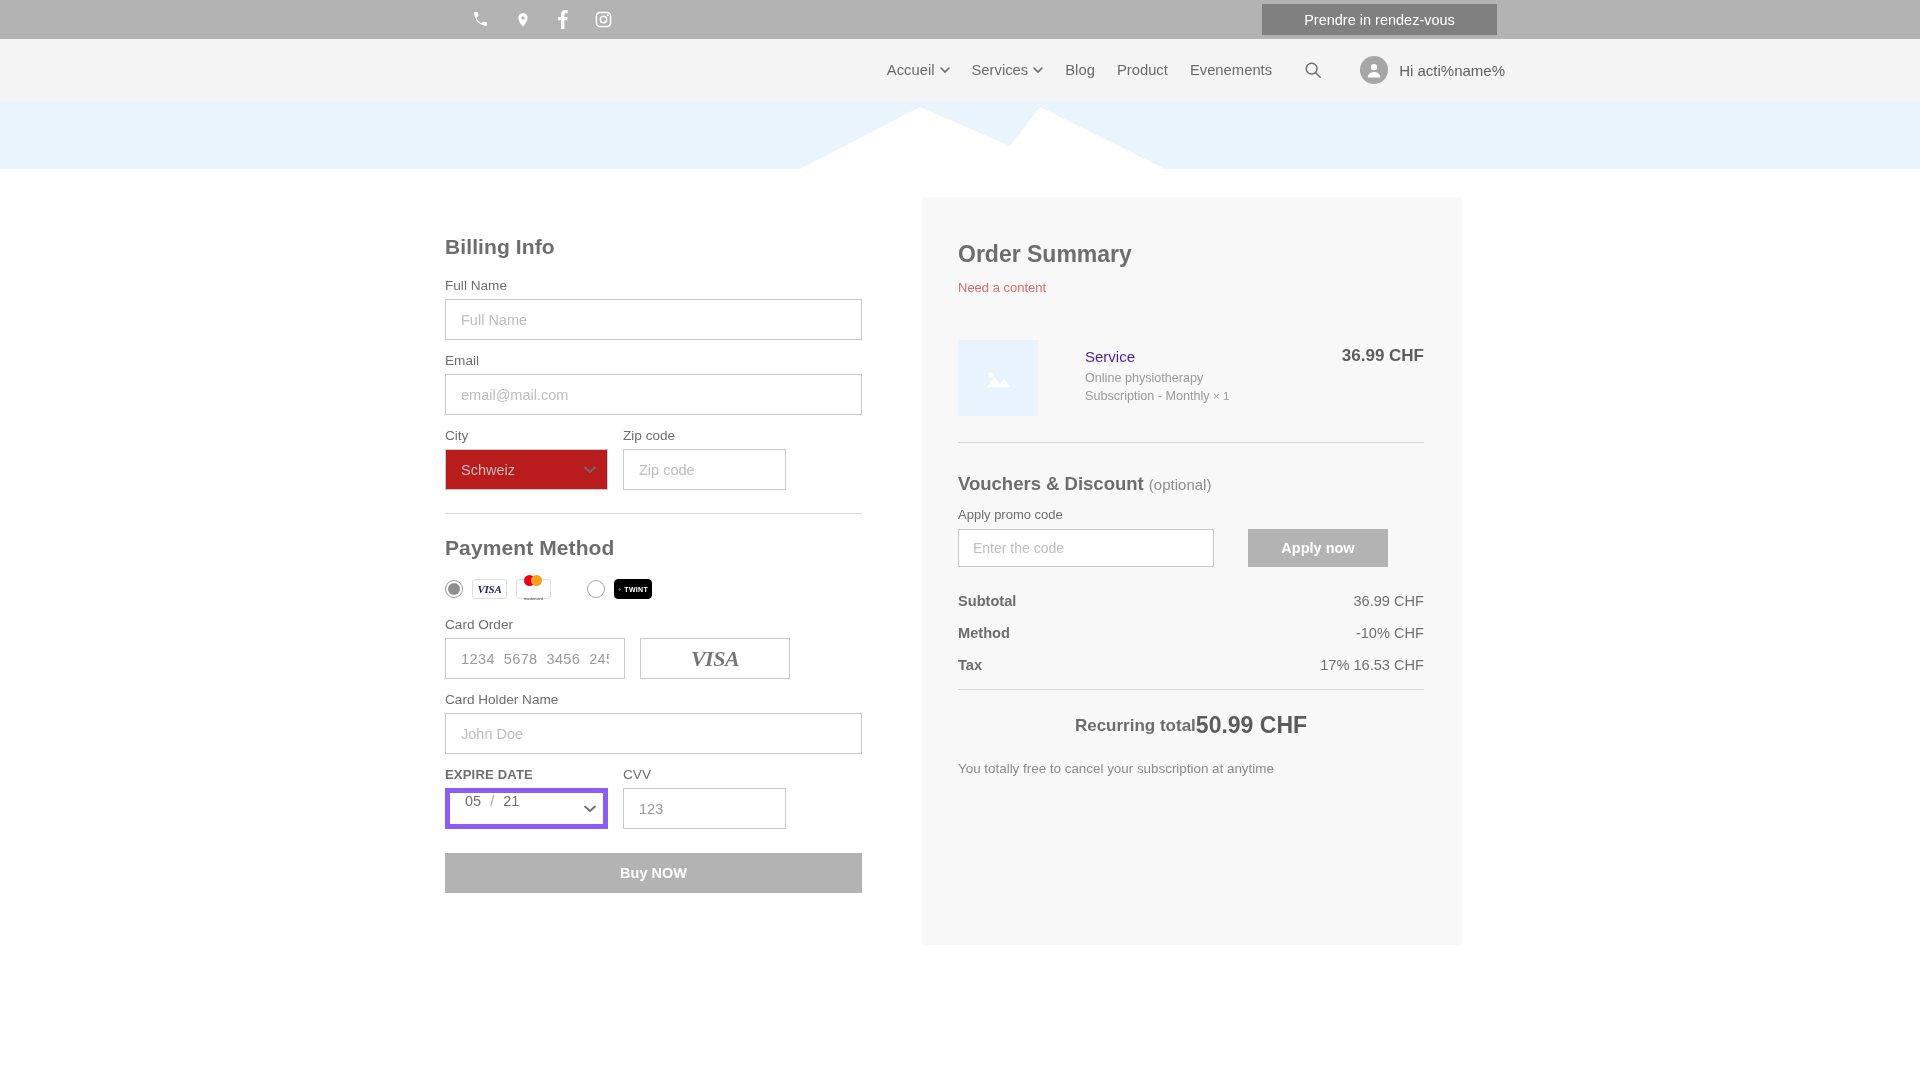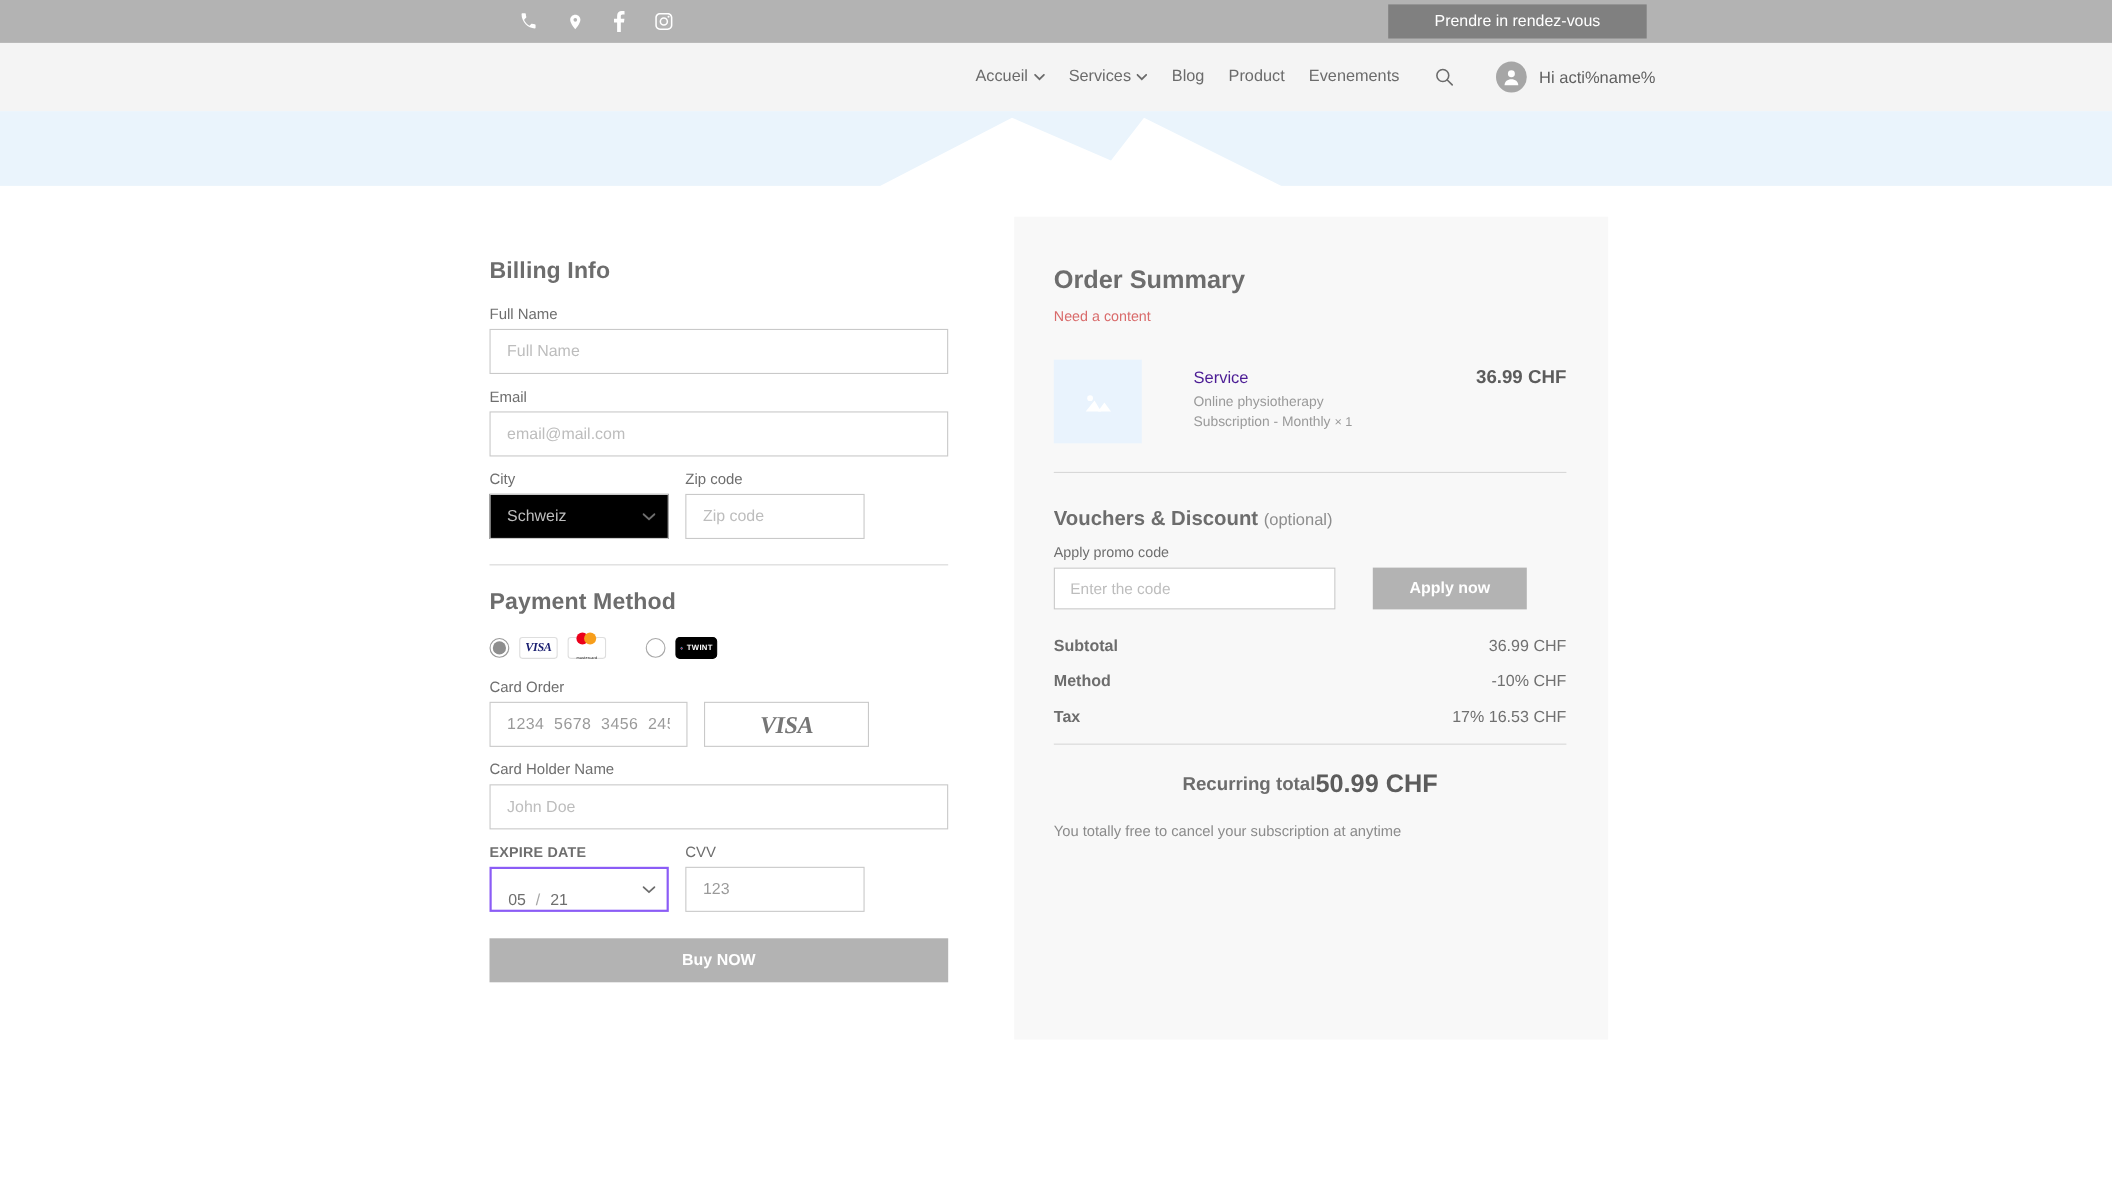--- a/index.html
+++ b/index.html
@@ -81,21 +81,21 @@
     width: 417px; height: 41px; border: 1px solid #c9c9c9; background: #fff;
     font-size: 14.5px; color: #6e6e6e; padding: 0 15px;
     font-family: "Liberation Sans", sans-serif; outline: none;
   }
   .text-input::placeholder { color: #bdbdbd; }
   .row2 { display: flex; gap: 15px; }
   .col-city { width: 163px; }
   .col-zip { width: 163px; }
   .select-wrap { position: relative; }
   .select-box {
-    width: 163px; height: 41px; border: 1px solid #c9c9c9; background: #000000;
+    width: 163px; height: 41px; border: 1px solid #c9c9c9; background: #b91c1c;
     font-size: 14.5px; color: #bdbdbd; padding: 0 30px 0 15px;
     display: flex; align-items: center; cursor: pointer;
   }
   .select-caret {
     position: absolute; right: 12px; top: 50%; transform: translateY(-50%);
     pointer-events: none;
   }
   .select-caret svg { display: block; }
   .input-zip {
     width: 163px; height: 41px; border: 1px solid #c9c9c9; background: #fff;
@@ -148,23 +148,23 @@
   .visa-small {
     font-family: "Liberation Serif", serif; font-style: italic; font-weight: bold;
     font-size: 11px; color: #1a1f71; letter-spacing: -.3px;
   }
   .mc-circles { display: flex; align-items: center; }
   .mc-c { width: 11px; height: 11px; border-radius: 50%; }
   .mc-left { background: #eb001b; }
   .mc-right { background: #f79e1b; margin-left: -4px; }
   .mc-label { font-size: 3.4px; color: #222; text-align: center; letter-spacing: .2px; margin-top: 1px; }
   .exp-select {
-    width: 163px; height: 41px; border: 2px solid #8b5cf6; background: #fff;
+    width: 163px; height: 41px; border: 5px solid #8b5cf6; background: #fff;
     font-size: 14.5px; color: #6e6e6e; padding: 0 30px 0 15px;
-    display: flex; align-items: flex-end; cursor: pointer; gap: 9px;
+    display: flex; align-items: flex-start; cursor: pointer; gap: 9px;
   }
   .exp-slash { color: #a5a5a5; }
   .cvv-input {
     width: 163px; height: 41px; border: 1px solid #c9c9c9; background: #fff;
     font-size: 14.5px; color: #6e6e6e; padding: 0 15px;
     font-family: "Liberation Sans", sans-serif; outline: none;
   }
   .cvv-input::placeholder { color: #9a9a9a; }
 
   .buy-btn {
@@ -173,21 +173,21 @@
     font-size: 14.5px; font-weight: bold; font-family: "Liberation Sans", sans-serif;
   }
 
   
   .right-col {
     width: 540px; margin-left: 60px; background: #f8f8f8;
     padding: 44px 38px 40px 36px; align-self: flex-start;
     min-height: 748px;
   }
   .os-title { font-size: 23px; font-weight: bold; color: #6d6d6d; margin-bottom: 12px; }
-  .os-note { font-size: 13px; color: #d96b6b; margin-bottom: 32px; }
+  .os-note { font-size: 13px; color: #d96b6b; margin-bottom: 45px; }
   .item-row { display: flex; align-items: flex-start; margin-bottom: 26px; }
   .item-thumb {
     width: 80px; height: 76px; background: #e9f3fd; flex: none;
     display: flex; align-items: center; justify-content: center;
   }
   .item-thumb svg { display: block; }
   .item-mid { flex: 1; padding-left: 47px; padding-top: 8px; }
   .item-name { font-size: 15px; font-weight: normal; color: #4c1d95; margin-bottom: 5px; }
   .item-desc { font-size: 12.6px; color: #9a9a9a; line-height: 1.4; }
   .item-qty { font-size: 11.5px; color: #9a9a9a; }

